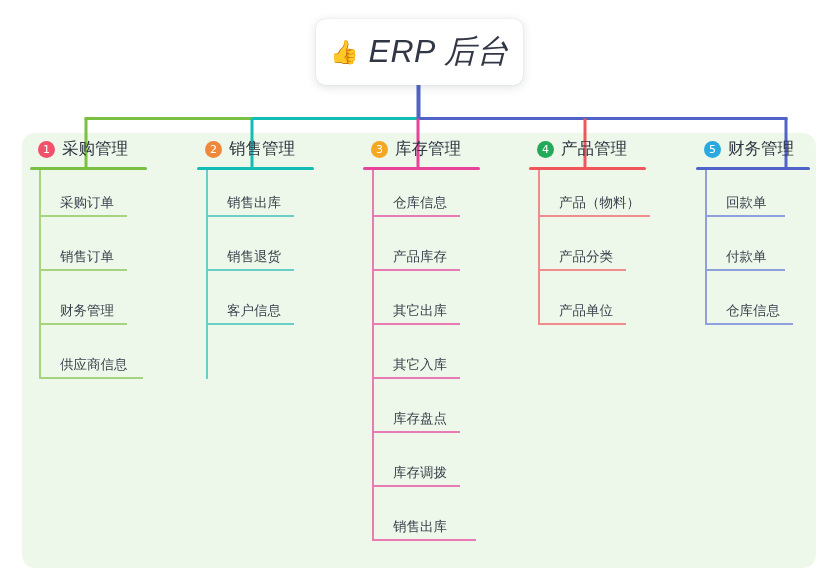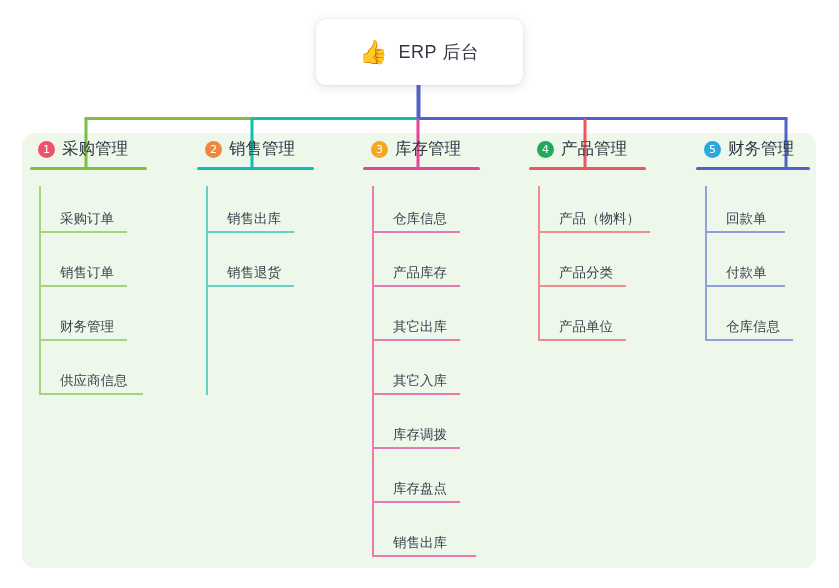--- a/index.html
+++ b/index.html
@@ -36,24 +36,25 @@
     justify-content: center;
     gap: 10px;
     z-index: 6;
   }
   .root-emoji {
     font-size: 23px;
     line-height: 1;
     display: block;
   }
   .root-title {
-    font-size: 18px;
+    font-size: 32px;
     color: #323745;
     letter-spacing: 0.5px;
     white-space: nowrap;
+    font-style: italic;
   }
 
   
   #wires {
     position: absolute;
     left: 0;
     top: 0;
     width: 839px;
     height: 588px;
     z-index: 2;
@@ -108,21 +109,21 @@
     font-size: 16.5px;
     color: #2f3440;
   }
   .head-rule {
     height: 3px;
     border-radius: 2px;
     margin-top: 2px;
   }
   .items {
     position: relative;
-    margin-top: 16px;
+    margin-top: 0;
   }
   .spine {
     position: absolute;
     left: 9px;
     top: 0;
     width: 2px;
   }
   .item {
     position: relative;
     height: 54px;
@@ -202,20 +203,24 @@
         <div class="items">
           <div class="spine" style="background: rgb(105, 207, 199); height: 209px;"></div>
           <div class="item">
             <span class="item-label">销售出库</span>
             <div class="item-rule" style="width: 88px; background: rgb(105, 207, 199);"></div>
           </div>
           <div class="item">
             <span class="item-label">销售退货</span>
             <div class="item-rule" style="width: 88px; background: rgb(105, 207, 199);"></div>
           </div>
+          <div class="item">
+            <span class="item-label">客户信息</span>
+            <div class="item-rule" style="width: 88px; background: rgb(105, 207, 199);"></div>
+          </div>
         </div>
       </div>
       <div class="col" style="left: 363px;">
         <div class="col-head">
           <span class="badge" style="background: rgb(245, 166, 35);">3</span>
           <span class="col-title">库存管理</span>
         </div>
         <div class="head-rule" style="width: 117px; background: rgb(232, 66, 154);"></div>
         <div class="items">
           <div class="spine" style="background: rgb(232, 123, 180); height: 371px;"></div>
@@ -229,25 +234,25 @@
           </div>
           <div class="item">
             <span class="item-label">其它出库</span>
             <div class="item-rule" style="width: 88px; background: rgb(232, 123, 180);"></div>
           </div>
           <div class="item">
             <span class="item-label">其它入库</span>
             <div class="item-rule" style="width: 88px; background: rgb(232, 123, 180);"></div>
           </div>
           <div class="item">
+            <span class="item-label">库存盘点</span>
+            <div class="item-rule" style="width: 88px; background: rgb(232, 123, 180);"></div>
+          </div>
+          <div class="item">
             <span class="item-label">库存调拨</span>
-            <div class="item-rule" style="width: 88px; background: rgb(232, 123, 180);"></div>
-          </div>
-          <div class="item">
-            <span class="item-label">库存盘点</span>
             <div class="item-rule" style="width: 88px; background: rgb(232, 123, 180);"></div>
           </div>
           <div class="item">
             <span class="item-label">销售出库</span>
             <div class="item-rule" style="width: 104px; background: rgb(232, 123, 180);"></div>
           </div>
         </div>
       </div>
       <div class="col" style="left: 529px;">
         <div class="col-head">

